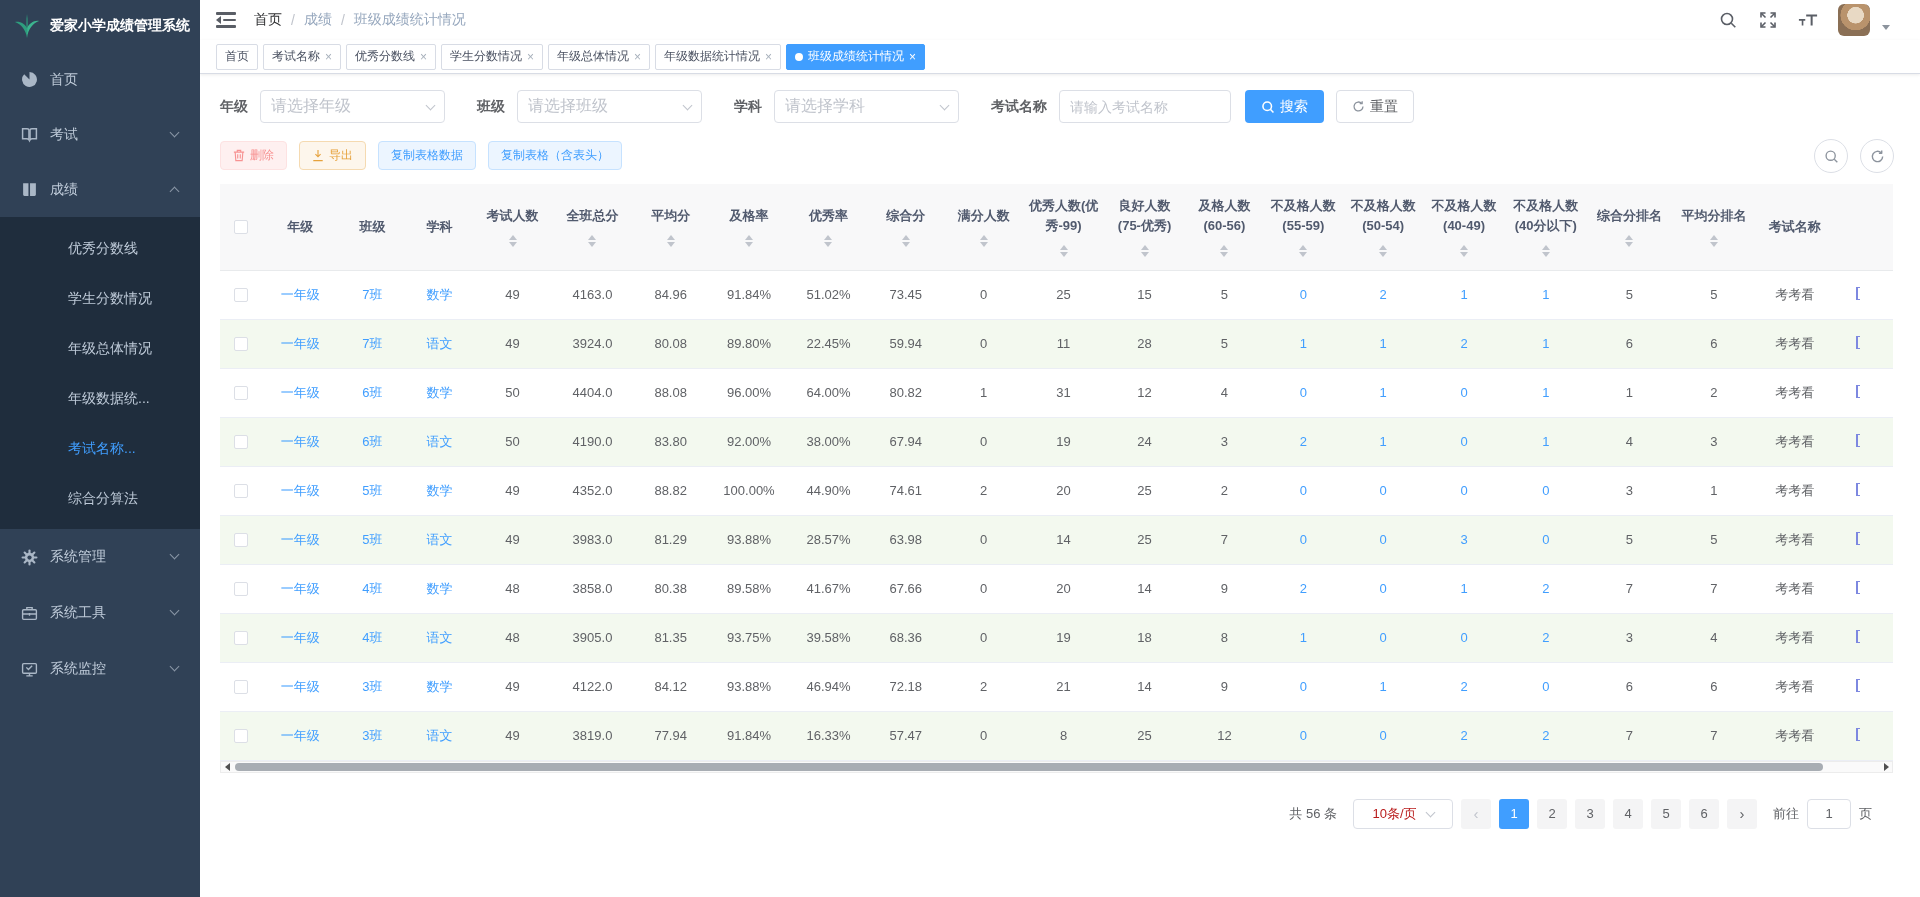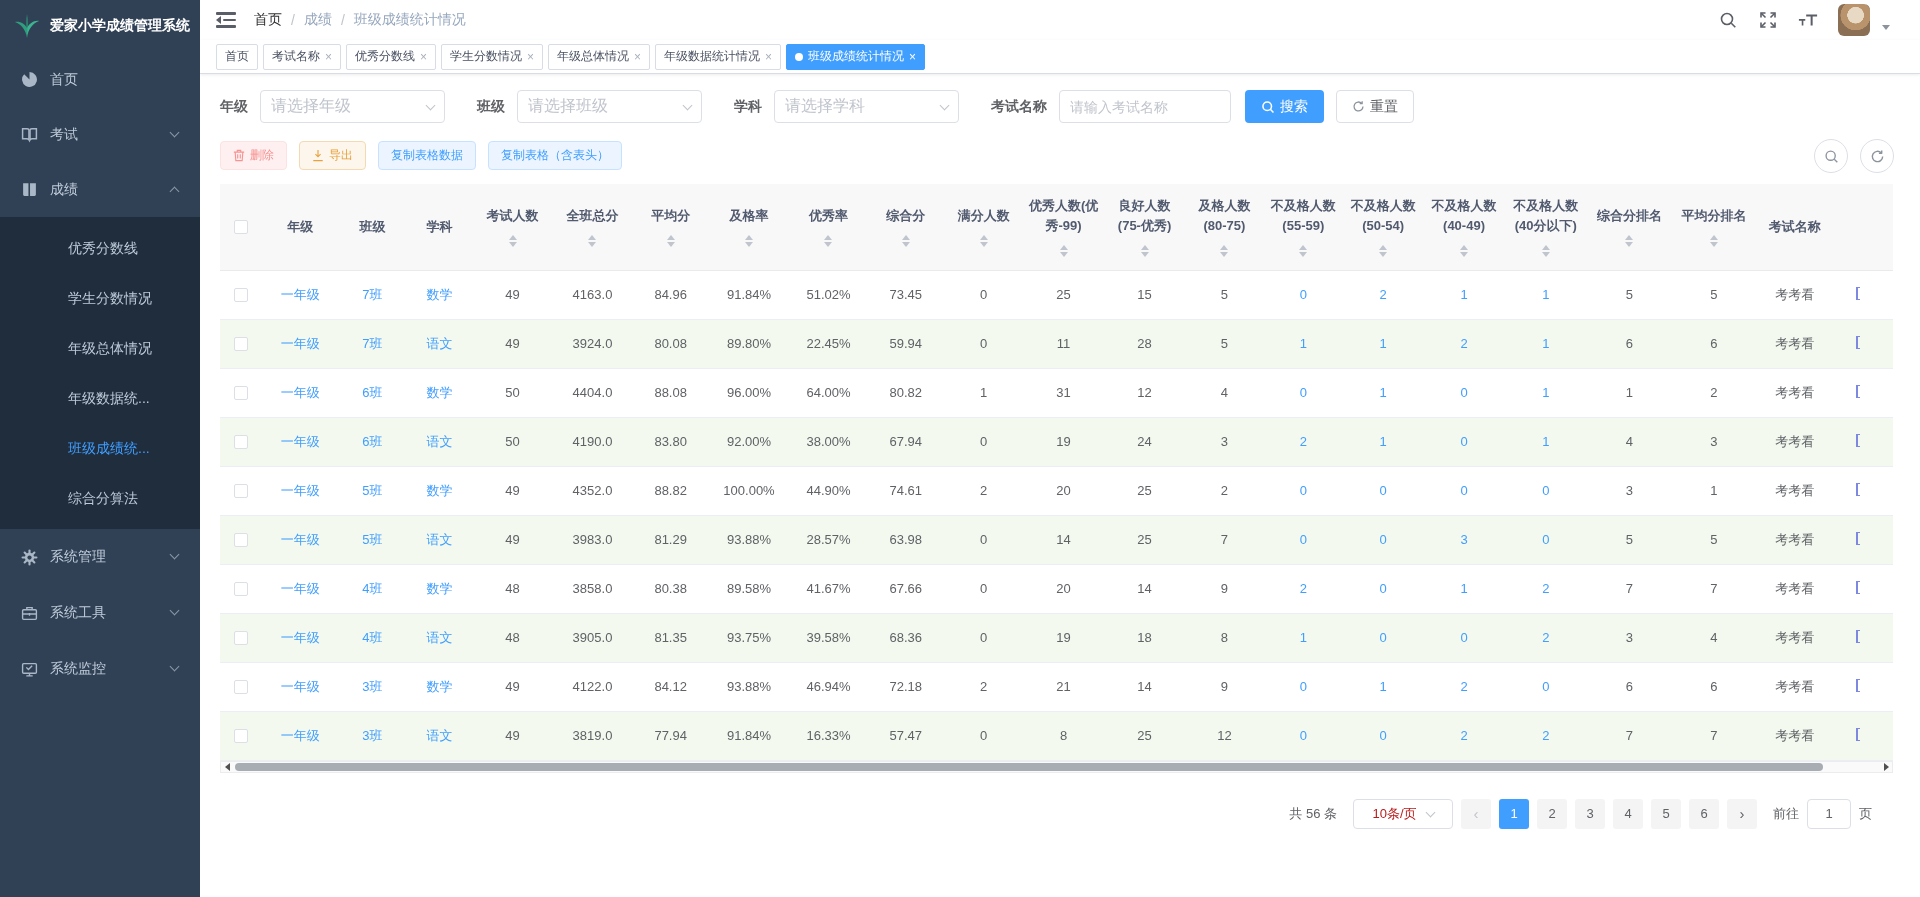--- a/index.html
+++ b/index.html
@@ -148,21 +148,21 @@
     </span>
     <span>成绩</span>
     <i class="chev up"></i>
   </div>
 
   <div class="submenu">
       <div class="sub-item">优秀分数线</div>
       <div class="sub-item">学生分数情况</div>
       <div class="sub-item">年级总体情况</div>
       <div class="sub-item">年级数据统...</div>
-      <div class="sub-item active">班级成绩统...</div>
+      <div class="sub-item active">考试名称...</div>
       <div class="sub-item">综合分算法</div>
     </div>
 
   <div class="menu-item" style="height:56px">
     <span class="mi-icon">
       <svg width="17" height="17" viewBox="0 0 16 16">
         <g fill="#aab7c6">
           <rect x="7" y="0.5" width="2" height="15" rx="1"></rect>
           <rect x="7" y="0.5" width="2" height="15" rx="1" transform="rotate(45 8 8)"></rect>
           <rect x="7" y="0.5" width="2" height="15" rx="1" transform="rotate(90 8 8)"></rect>
@@ -388,21 +388,21 @@
                   <i class="dn"></i>
                 </span></th>
               <th class="sortable" style="width: 82px;"><span>优秀人数(优秀-99)</span><br><span class="sort">
                   <i class="up"></i>
                   <i class="dn"></i>
                 </span></th>
               <th class="sortable" style="width: 82px;"><span>良好人数(75-优秀)</span><br><span class="sort">
                   <i class="up"></i>
                   <i class="dn"></i>
                 </span></th>
-              <th class="sortable" style="width: 80px;"><span>及格人数(80-75)</span><br><span class="sort">
+              <th class="sortable" style="width: 80px;"><span>及格人数(60-56)</span><br><span class="sort">
                   <i class="up"></i>
                   <i class="dn"></i>
                 </span></th>
               <th class="sortable" style="width: 80px;"><span>不及格人数(55-59)</span><br><span class="sort">
                   <i class="up"></i>
                   <i class="dn"></i>
                 </span></th>
               <th class="sortable" style="width: 82px;"><span>不及格人数(50-54)</span><br><span class="sort">
                   <i class="up"></i>
                   <i class="dn"></i>

